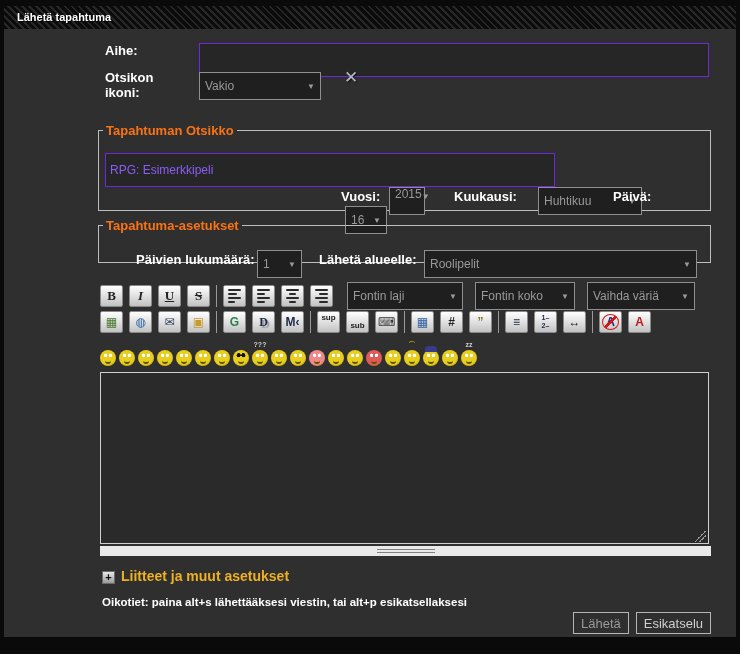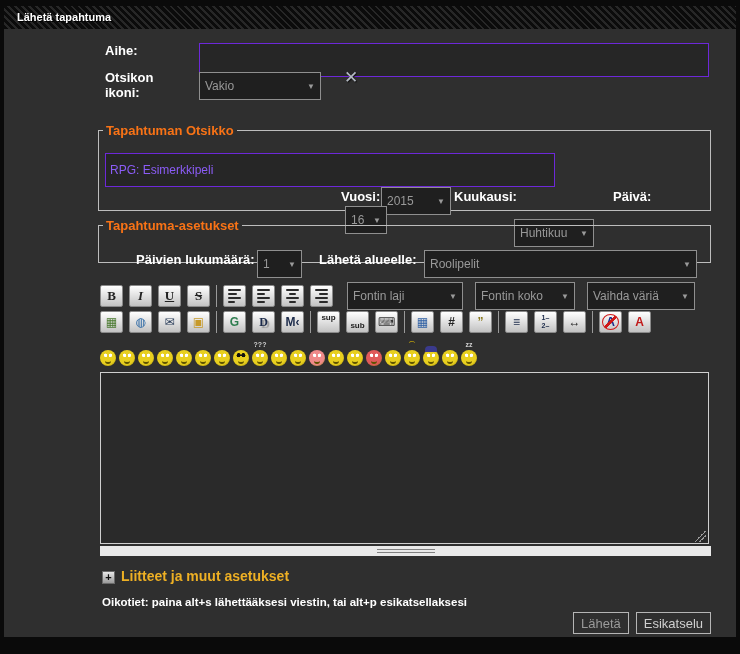--- a/index.html
+++ b/index.html
@@ -124,26 +124,26 @@
   <span class="sel" style="left:199px; top:72px; width:122px;">
     <span>Vakio</span>
     <span class="arr">▼</span>
   </span>
   <span class="clear-x">✕</span>
 
   <fieldset style="left:98px; top:123px; width:613px; height:88px;">
     <legend>Tapahtuman Otsikko</legend>
     <input class="txt" style="left: 6px; top: 15px; width: 450px; height: 20px;" value="RPG: Esimerkkipeli">
     <span class="lbl" style="left:242px; top:51px;">Vuosi:</span>
-    <span class="sel" style="left:282px; top:49px; width:70px;">
+    <span class="sel" style="left:290px; top:49px; width:36px;align-items:flex-end;">
       <span>2015</span>
       <span class="arr">▼</span>
     </span>
     <span class="lbl" style="left:355px; top:51px;">Kuukausi:</span>
-    <span class="sel" style="left:415px; top:49px; width:80px;margin-top:32px;">
+    <span class="sel" style="left:439px; top:49px; width:104px;">
       <span>Huhtikuu</span>
       <span class="arr">▼</span>
     </span>
     <span class="lbl" style="left:514px; top:51px;">Päivä:</span>
     <span class="sel" style="left:246px; top:68px; width:42px;">
       <span>16</span>
       <span class="arr">▼</span>
     </span>
   </fieldset>
 

